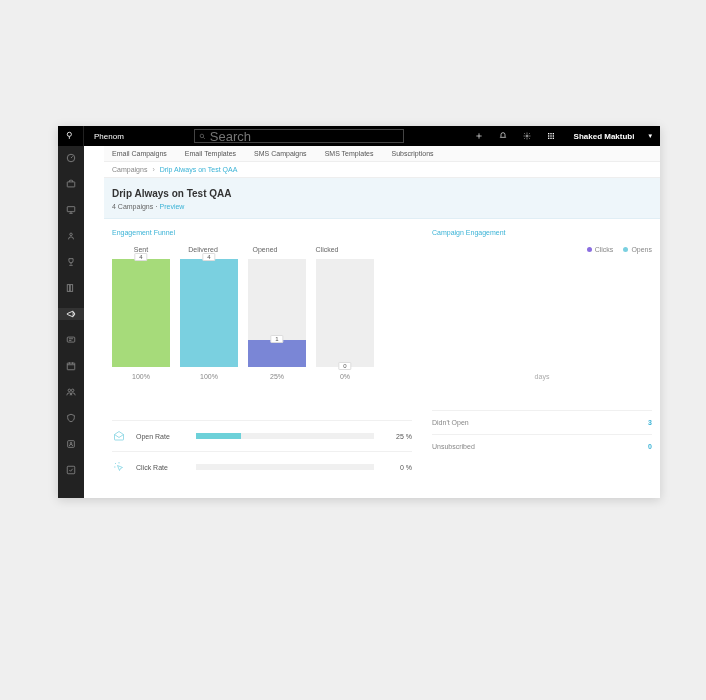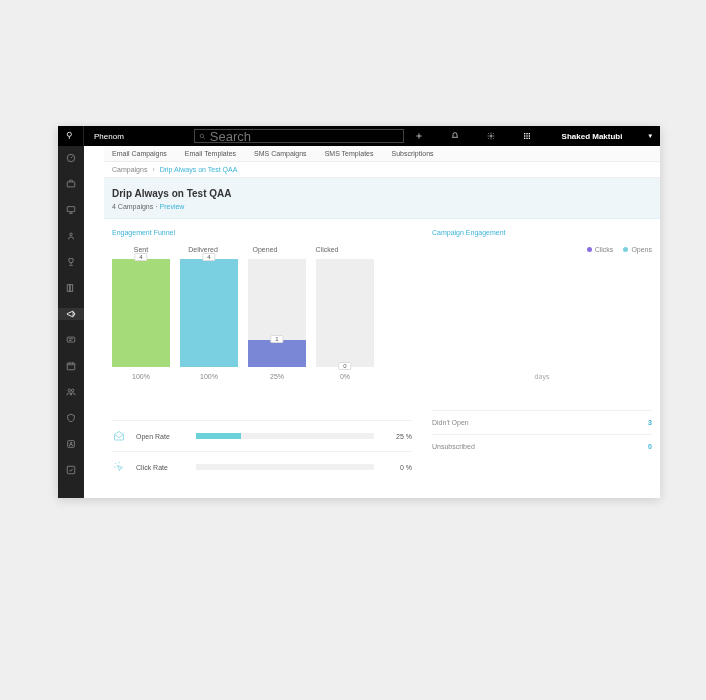--- a/index.html
+++ b/index.html
@@ -4,21 +4,21 @@
 <style>
 * { box-sizing: border-box; margin: 0; padding: 0; }
 body { background: #efefef; font-family: -apple-system, BlinkMacSystemFont, "Segoe UI", Arial, sans-serif; font-size: 9px; color: #333; width: 706px; height: 700px; position: relative; }
 .app { position: absolute; left: 58px; top: 126px; width: 602px; background: #3b82f6; box-shadow: 0 2px 10px rgba(0,0,0,.15); }
 .topbar { height: 20px; background: #000; display: flex; align-items: center; color: #fff; }
 .logo-cell { width: 26px; display: flex; align-items: center; justify-content: center; border-right: 1px solid #222; height: 100%; }
 .brand { padding: 0 10px; font-size: 8px; }
 .search { margin-left: 60px; width: 210px; height: 14px; border: 1px solid #444; display: flex; align-items: center; padding: 0 4px; }
 .search svg { flex: none; }
 .search input { background: transparent; border: none; color: #aaa; font-size: 13px; margin-left: 4px; outline: none; width: 100%; }
-.top-right { margin-left: auto; display: flex; align-items: center; gap: 26px; padding-right: 8px; }
+.top-right { margin-left: auto; display: flex; align-items: center; gap: 14px; padding-right: 8px; }
 .icon-btn { width: 10px; height: 10px; display: flex; align-items: center; justify-content: center; color: #fff; }
 .user-name { font-size: 8px; font-weight: 600; margin-left: 4px; }
 .chevron { font-size: 7px; color: #fff; }
 .body { display: flex; }
 .sidebar { width: 26px; background: #222; display: flex; flex-direction: column; align-items: center; padding-top: 6px; gap: 14px; }
 .side-icon { width: 12px; height: 12px; display: flex; align-items: center; justify-content: center; color: #888; }
 .side-icon.active { color: #fff; background: #333; width: 26px; padding: 4px 0; }
 .main { flex: 1; background: #fff; padding-left: 20px; }
 .tabs { display: flex; gap: 18px; padding: 4px 8px 4px 8px; border-bottom: 1px solid #eee; background: #fafafa; }
 .tab { font-size: 7px; color: #555; }

